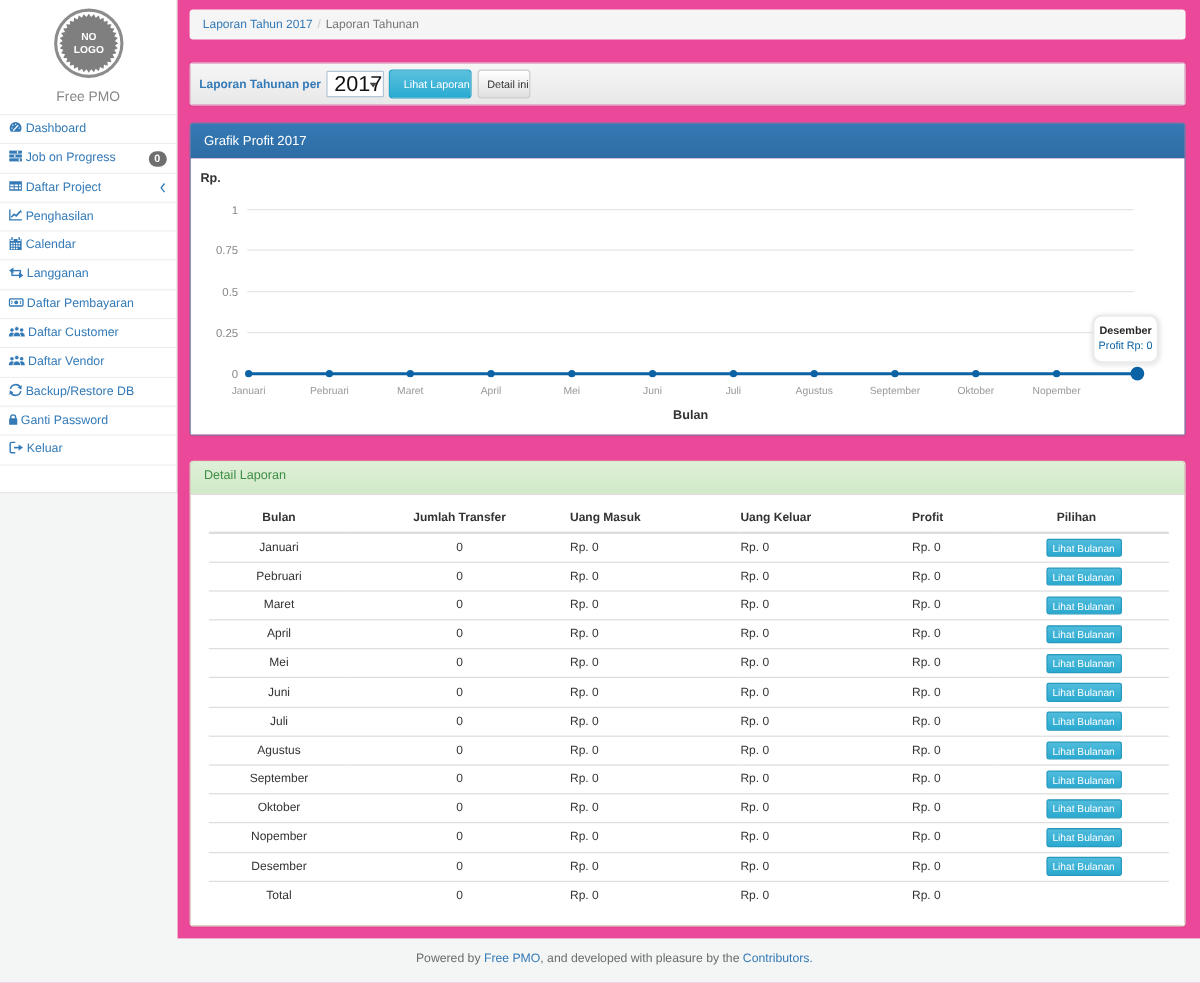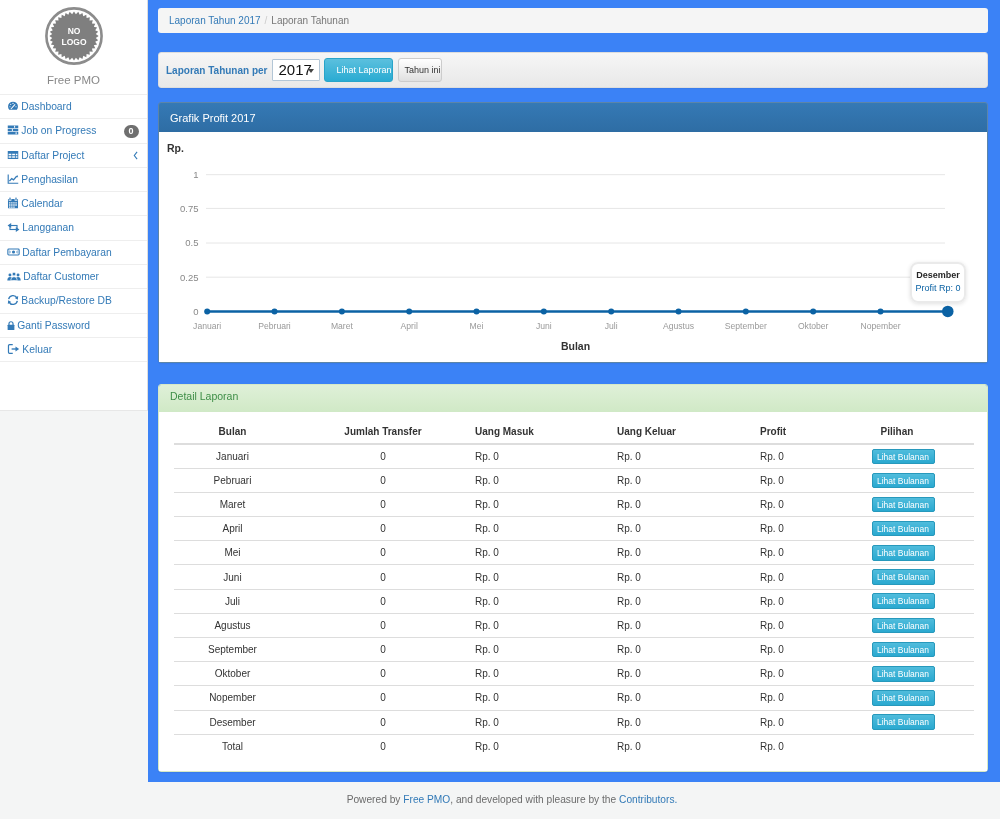--- a/index.html
+++ b/index.html
@@ -12,31 +12,31 @@
 #logo { text-align:center; padding-top:6px; }
 #brand { text-align:center; color:#888; font-size:11.5px; margin-top:6px; }
 #menu { list-style:none; margin-top:8px; border-top:1px solid #eee; }
 #menu li { position:relative; height:24.3px; border-bottom:1px solid #eee; line-height:23.3px; padding-left:6.5px; white-space:nowrap; }
 #menu li a { color:#337ab7; font-size:10.3px; }
 #menu li svg { vertical-align:-2px; margin-right:0; }
 .badge0 { position:absolute; right:8.5px; top:5.5px; background:#6f6f6f; color:#fff; border-radius:6.5px; font-size:9px; font-weight:bold; width:15px; height:13px; line-height:13.5px; text-align:center; }
 .chev { position:absolute; right:9px; top:7.6px; } .chev svg { display:block; }
 
 
-#main { position:absolute; left:148px; top:0; width:852px; height:782px; background:#3b82f6; padding:8px 12px 0 10px; }
+#main { position:absolute; left:148px; top:0; width:852px; height:782px; background:#ec4899; padding:8px 12px 0 10px; }
 .breadcrumb { background:#f5f5f5; border-radius:3px; height:25px; line-height:25px; padding-left:11px; font-size:10px; color:#777; }
 .breadcrumb a { color:#337ab7; }
 .breadcrumb .sep { color:#ccc; padding:0 4px; }
 
 .formbar { margin-top:19px; height:36px; border:1px solid #ddd; border-radius:3px;
   background:linear-gradient(#f6f6f6,#e8e8e8); box-shadow:0 1px 1.5px rgba(0,0,0,.05);
   display:flex; align-items:center; padding-left:7px; }
 .formbar label { color:#337ab7; font-weight:bold; font-size:10px; }
 .sel { margin-left:4px; width:48px; height:22px; background:#fff; border:1px solid #b3c6d6; border-radius:1px;
-  font-size:15px; color:#111; line-height:20px; padding-left:6px; position:relative; }
+  font-size:18px; color:#111; line-height:20px; padding-left:6px; position:relative; }
 .sel:after { content:""; position:absolute; right:5px; top:9px; border-left:3.5px solid transparent; border-right:3.5px solid transparent; border-top:4px solid #444; }
 .btn { display:inline-block; height:24px; border-radius:3px; font-size:9px; text-align:right; line-height:22px; }
 .btn-info { margin-left:4px; width:69px; background:linear-gradient(#5bc0de,#2aabd2); border:1px solid #28a4c9; color:#fff; }
 .btn-default { margin-left:5px; width:44px; background:linear-gradient(#ffffff,#e0e0e0); border:1px solid #ccc; color:#333; }
 
 
 .panel { border-radius:3px; box-shadow:0 1px 1.5px rgba(0,0,0,.05); }
 #chartpanel { margin-top:14px; border:1px solid #5c85a8; }
 #chartpanel .heading { height:29px; line-height:30px; background:linear-gradient(#3579b5,#2e6da4); color:#fff; font-size:11px; padding-left:11px; border-radius:2px 2px 0 0; }
 #chartbody { position:relative; height:230px; background:#fff; }
@@ -123,20 +123,28 @@
             <path d="M3.4 6.2 q1.2 1.8 0 3.6 M13.6 6.2 q-1.2 1.8 0 3.6" stroke="#337ab7" stroke-width="1.1" fill="none"></path>
           </svg> Daftar Pembayaran</a></li>
     <li><a href="#"><svg width="14" height="11" viewBox="0 0 18 14" fill="#337ab7">
             <circle cx="3.8" cy="5" r="1.9"></circle>
             <path d="M0.4 12 c0-2.8 1.5-4.3 3.4-4.3 s3.4 1.5 3.4 4.3 Z"></path>
             <circle cx="14.2" cy="5" r="1.9"></circle>
             <path d="M10.8 12 c0-2.8 1.5-4.3 3.4-4.3 s3.4 1.5 3.4 4.3 Z"></path>
             <circle cx="9" cy="3.8" r="2.4" stroke="#fff" stroke-width="0.9"></circle>
             <path d="M4.9 12.3 c0-3.2 1.8-5 4.1-5 s4.1 1.8 4.1 5 Z" stroke="#fff" stroke-width="0.9"></path>
           </svg> Daftar Customer</a></li>
+    <li><a href="#"><svg width="14" height="11" viewBox="0 0 18 14" fill="#337ab7">
+            <circle cx="3.8" cy="5" r="1.9"></circle>
+            <path d="M0.4 12 c0-2.8 1.5-4.3 3.4-4.3 s3.4 1.5 3.4 4.3 Z"></path>
+            <circle cx="14.2" cy="5" r="1.9"></circle>
+            <path d="M10.8 12 c0-2.8 1.5-4.3 3.4-4.3 s3.4 1.5 3.4 4.3 Z"></path>
+            <circle cx="9" cy="3.8" r="2.4" stroke="#fff" stroke-width="0.9"></circle>
+            <path d="M4.9 12.3 c0-3.2 1.8-5 4.1-5 s4.1 1.8 4.1 5 Z" stroke="#fff" stroke-width="0.9"></path>
+          </svg> Daftar Vendor</a></li>
     <li><a href="#"><svg width="12" height="12" viewBox="0 0 16 16">
             <path d="M2.2 6.8 A 6 6 0 0 1 13.3 5.2" stroke="#337ab7" stroke-width="1.8" fill="none"></path>
             <polygon points="14.9,2.6 14.4,7.6 10.4,5.2" fill="#337ab7"></polygon>
             <path d="M13.8 9.2 A 6 6 0 0 1 2.7 10.8" stroke="#337ab7" stroke-width="1.8" fill="none"></path>
             <polygon points="1.1,13.4 1.6,8.4 5.6,10.8" fill="#337ab7"></polygon>
           </svg> Backup/Restore DB</a></li>
     <li><a href="#"><svg width="8" height="11" viewBox="0 0 13 16" fill="#337ab7">
             <path d="M3.2 7 V5.2 a3.3 3.3 0 0 1 6.6 0 V7" stroke="#337ab7" stroke-width="1.9" fill="none"></path>
             <rect x="1" y="6.6" width="11" height="8.8" rx="1"></rect>
           </svg> Ganti Password</a></li>
@@ -146,21 +154,21 @@
             <polygon points="11.2,4.6 16,8 11.2,11.4"></polygon>
           </svg> Keluar</a></li>
   </ul>
 </div>
 <div id="main">
   <div class="breadcrumb"><a href="#">Laporan Tahun 2017</a><span class="sep">/</span>Laporan Tahunan</div>
   <div class="formbar">
     <label>Laporan Tahunan per</label>
     <div class="sel">2017</div>
     <span class="btn btn-info">Lihat Laporan</span>
-    <span class="btn btn-default">Tahun ini</span>
+    <span class="btn btn-default">Detail ini</span>
   </div>
   <div class="panel" id="chartpanel">
     <div class="heading">Grafik Profit 2017</div>
     <div id="chartbody">
       <svg width="829" height="230" viewBox="0 0 829 230" style="position:absolute;left:0;top:0">
           <text x="8" y="20" font-size="10.5" font-weight="bold" fill="#333">Rp.</text>
           <line x1="47" y1="42.7" x2="786" y2="42.7" stroke="#e6e6e6" stroke-width="1"></line>
           <text x="39.5" y="46.1" font-size="9.5" fill="#888" text-anchor="end">1</text>
           <line x1="47" y1="76.4" x2="786" y2="76.4" stroke="#e6e6e6" stroke-width="1"></line>
           <text x="39.5" y="79.80000000000001" font-size="9.5" fill="#888" text-anchor="end">0.75</text>

